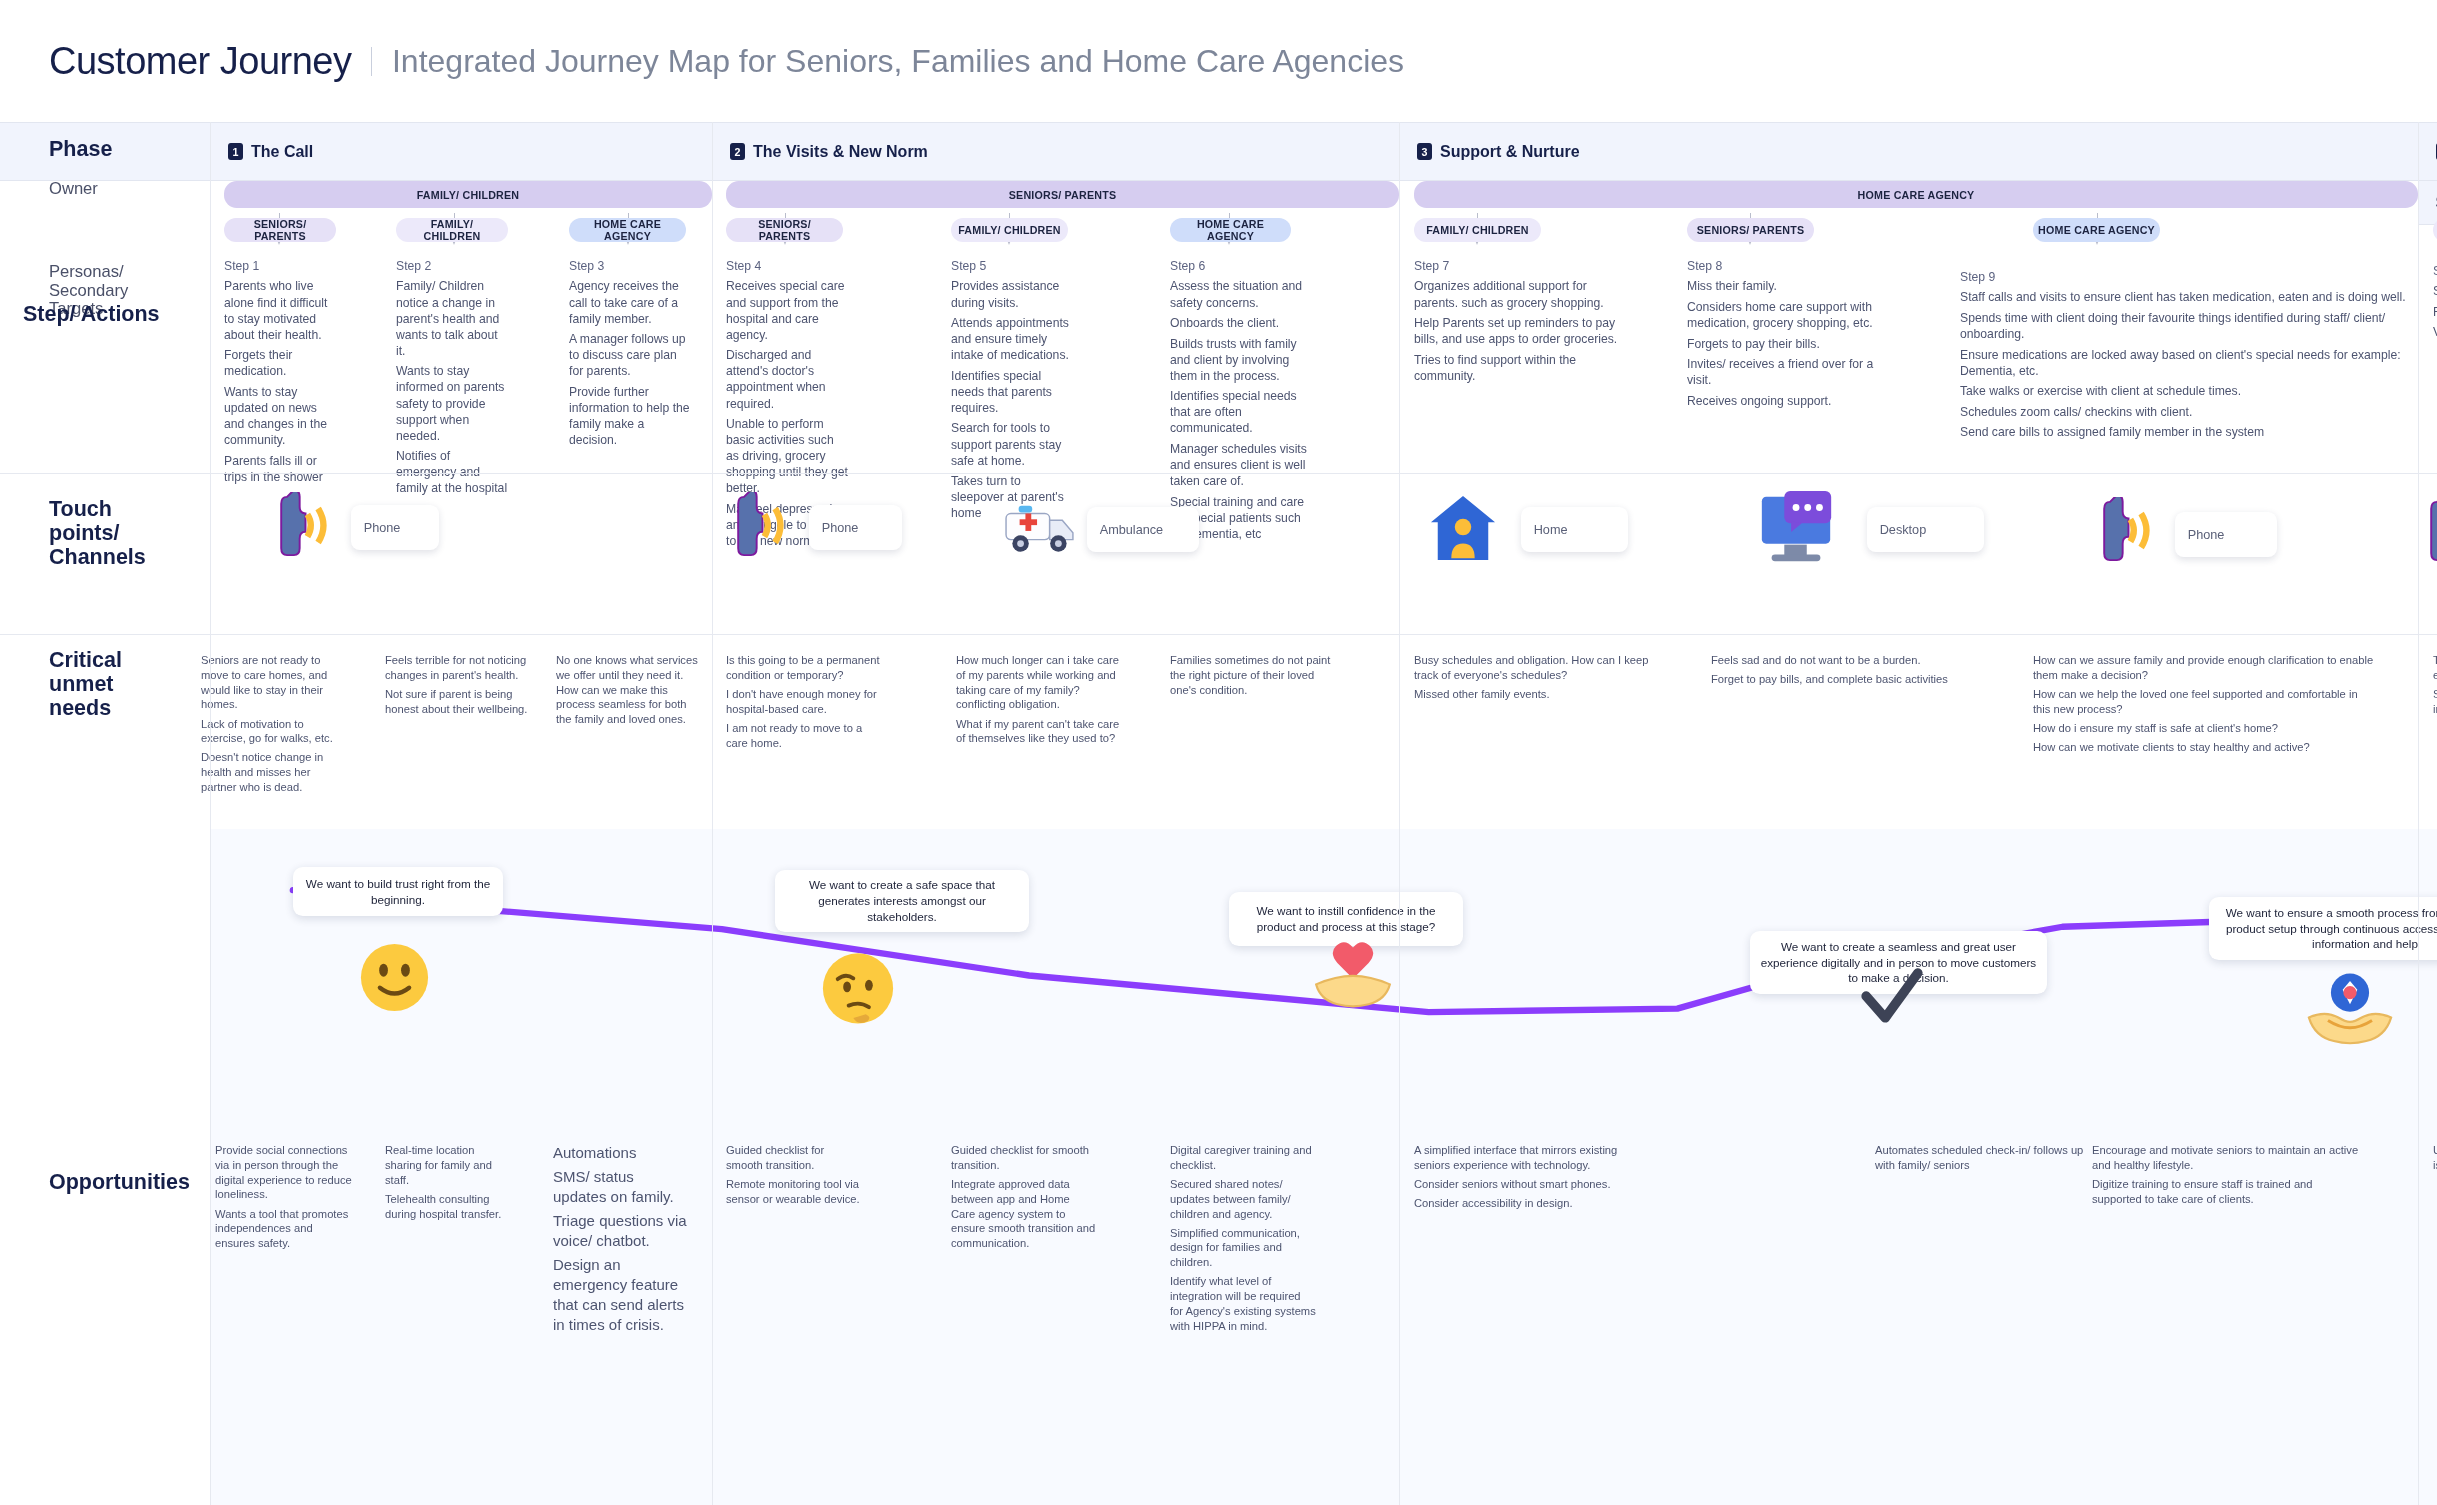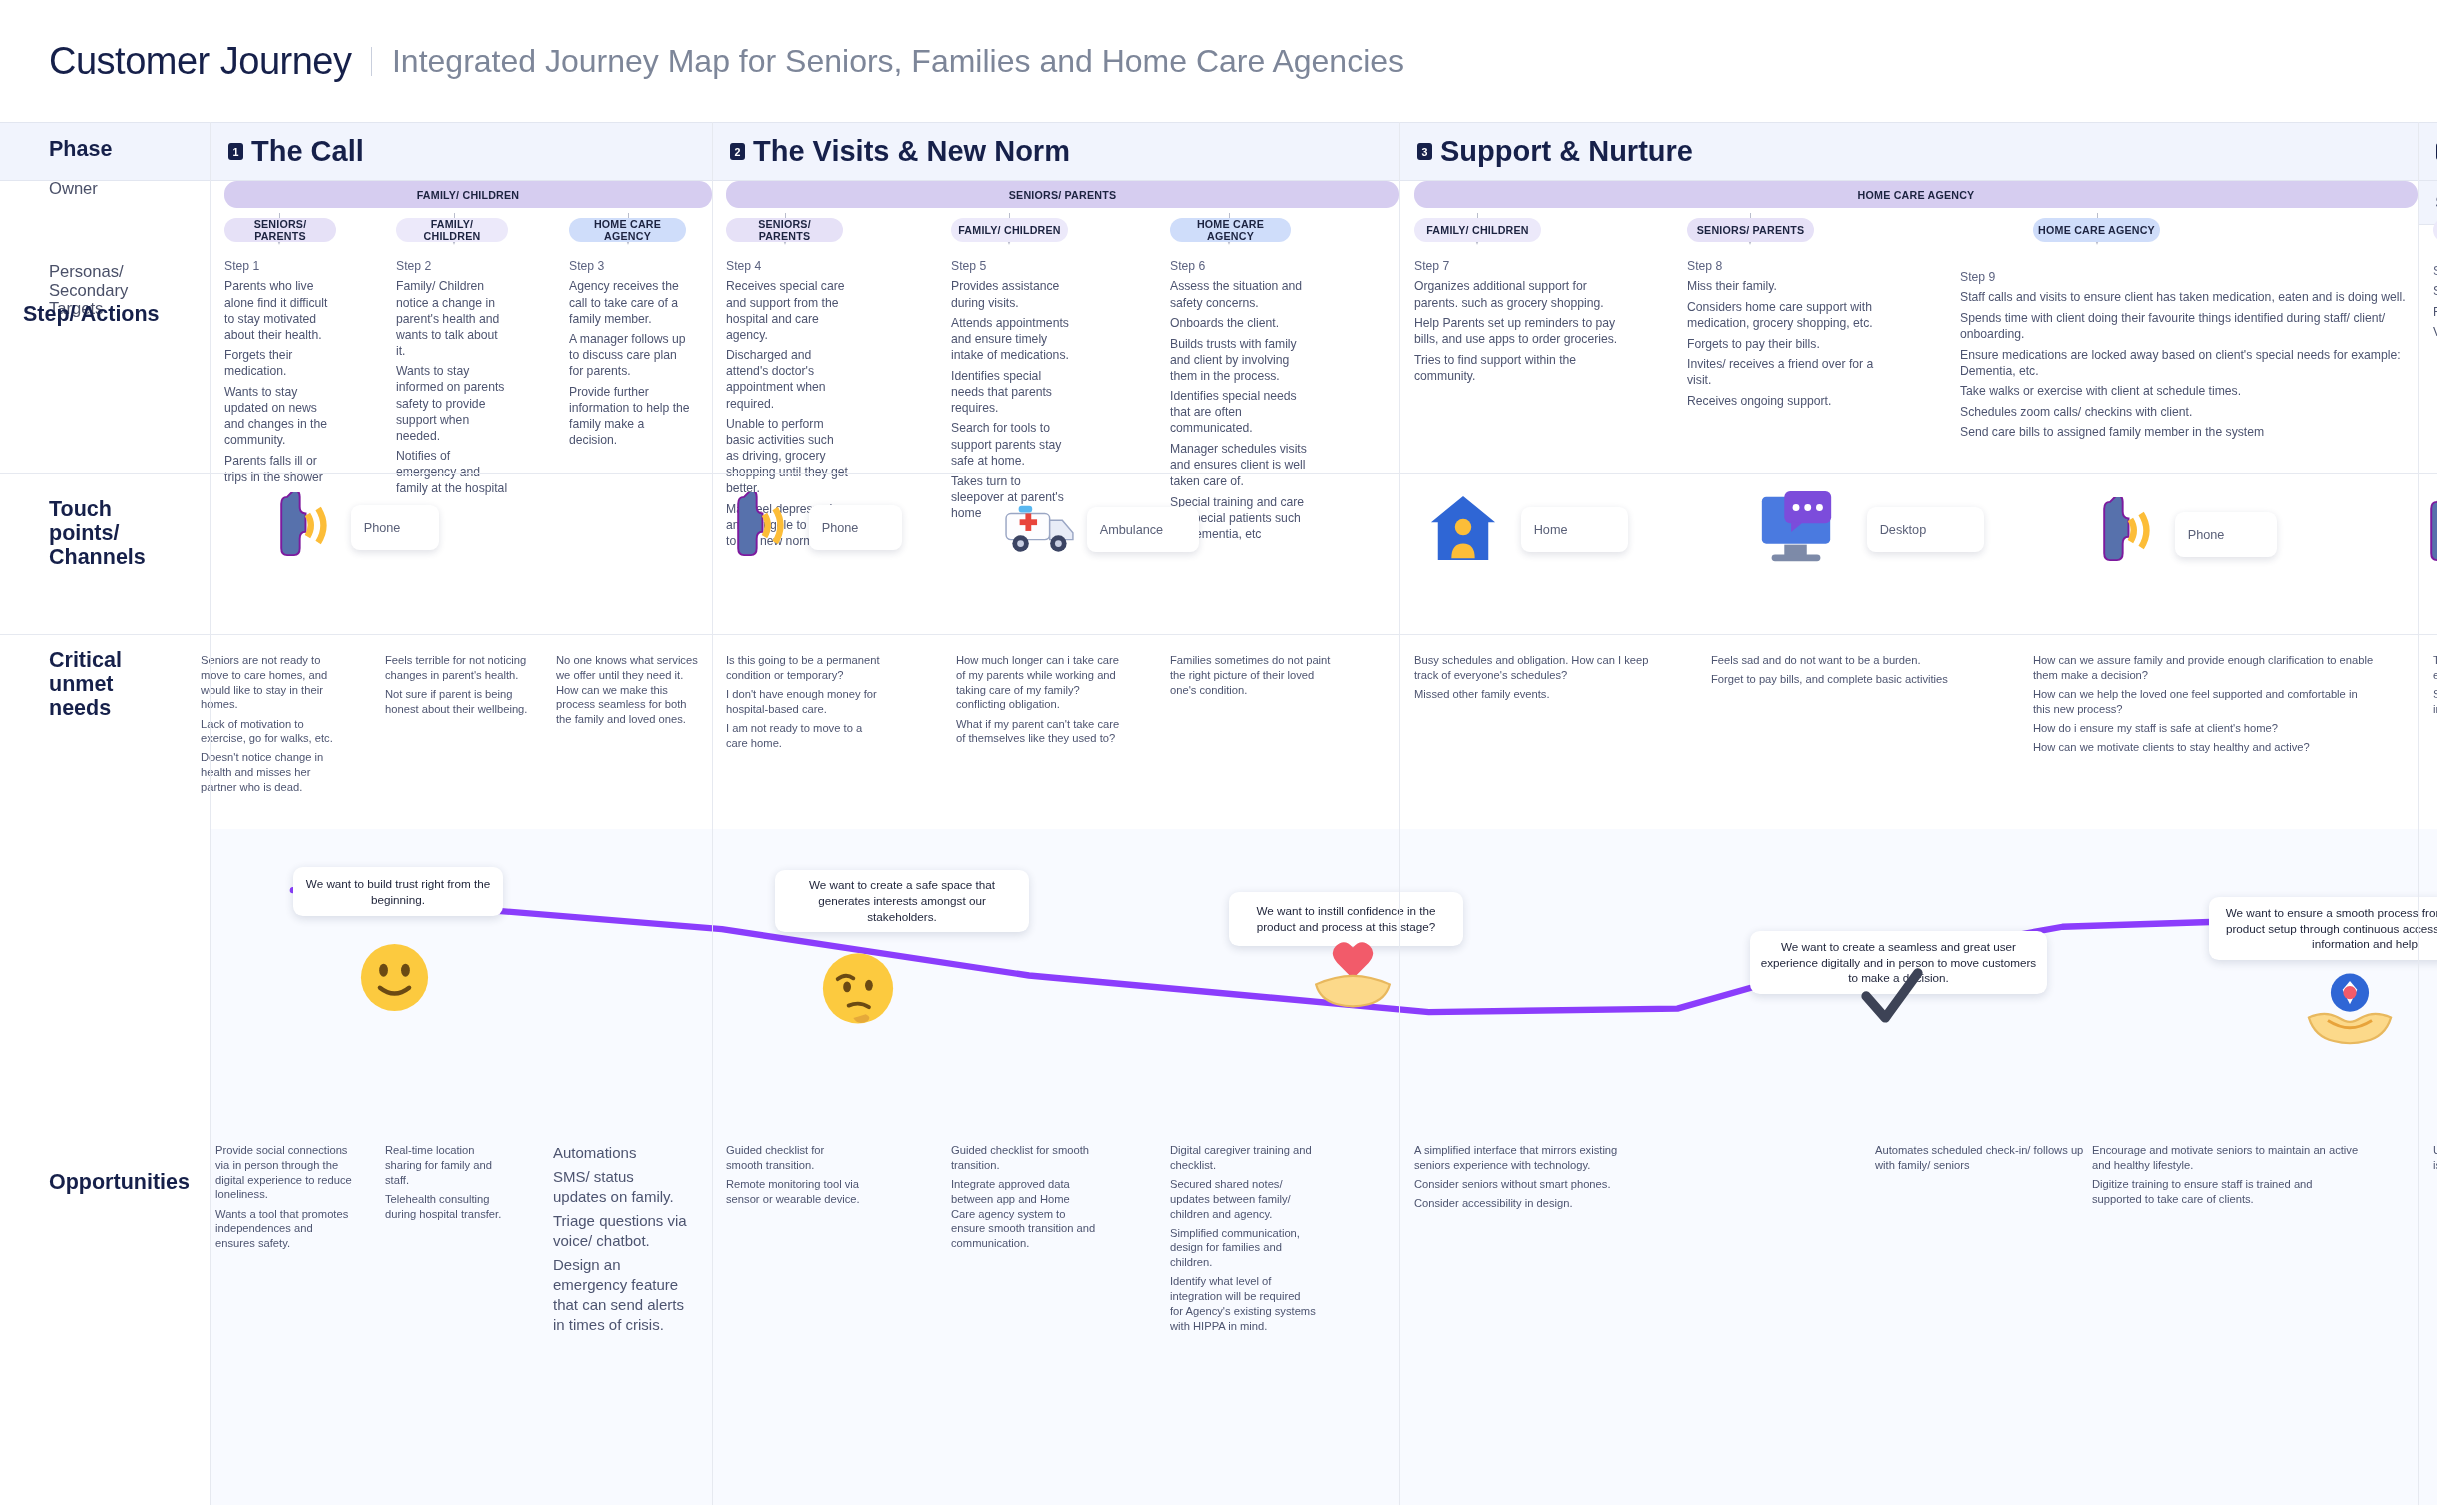--- a/index.html
+++ b/index.html
@@ -22,21 +22,21 @@
   .vline { position:absolute; width:1px; background:#e6e9f0; top:122px; height:1384px; }
 
   
   .phase-band { position:absolute; left:0; top:122px; width:3522px; height:59px;
                 background:#f1f4fd; border-top:0.5px solid #e2e6f0; border-bottom:0.5px solid #e2e6f0; }
   .phase-cell { position:absolute; top:122px; height:59px; display:flex; align-items:center;
                 padding-left:17.6px; }
   .phase-num { display:inline-flex; align-items:center; justify-content:center;
                width:15.6px; height:17.6px; background:#16204a; color:#fff;
                border-radius:2.9px; font-size:10.7px; font-weight:bold; margin-right:7.8px; }
-  .phase-name { font-size:29px; font-weight:bold; color:#16204a; }
+  .phase-name { font-size:16px; font-weight:bold; color:#16204a; }
   .subphase-name { font-size:16.6px; font-weight:bold; color:#2b3356; }
   .row-label { font-size:21.5px; font-weight:bold; color:#16204a; line-height:1.12; }
   .row-label.sm { font-size:16.6px; font-weight:normal; color:#4a5068; }
 
   
   .pill { position:absolute; display:flex; align-items:center; justify-content:center;
           border-radius:12.7px; font-size:10.7px; font-weight:bold; color:#1c2340;
           letter-spacing:0.2px; text-align:center; padding:0 4.9px; }
   .pill.purple  { background:#d6cdf0; }
   .pill.lilac   { background:#e6e1f7; }

